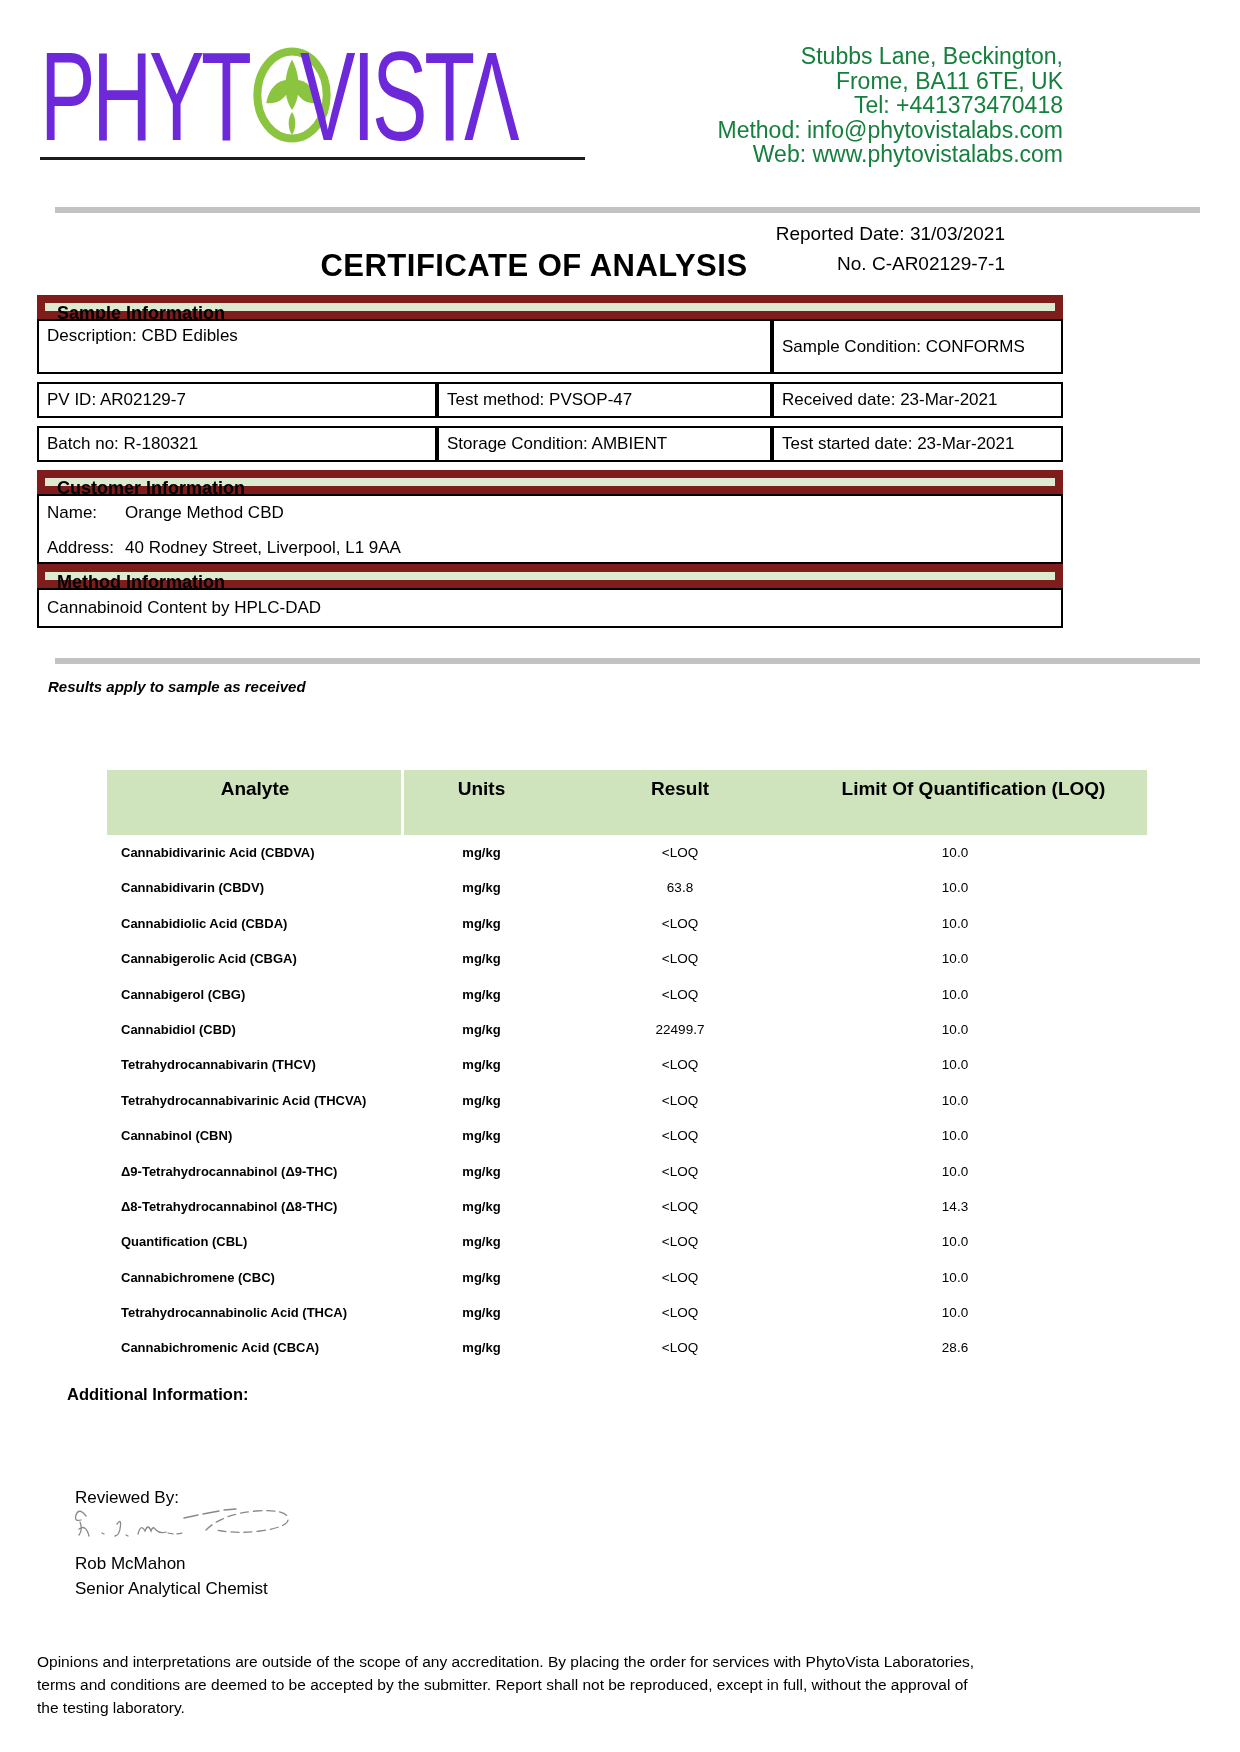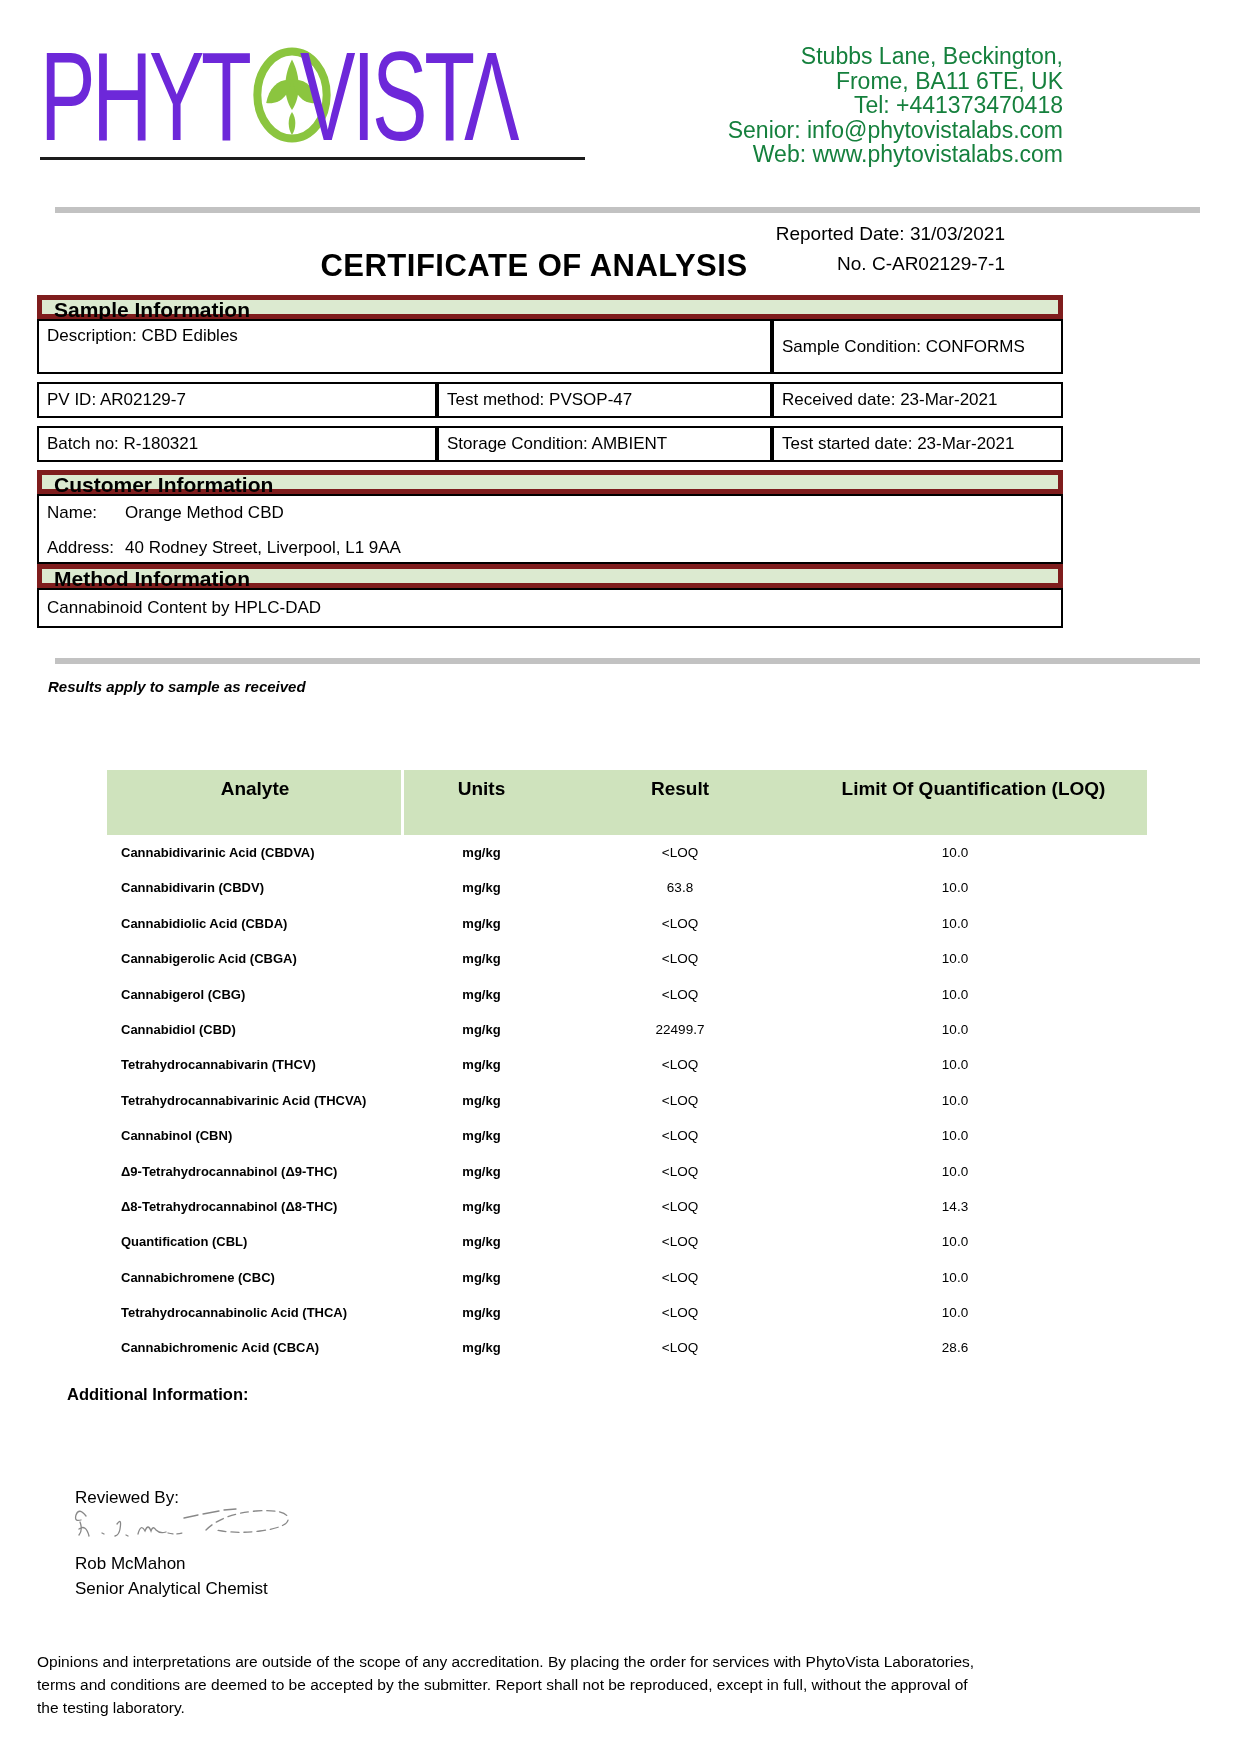--- a/index.html
+++ b/index.html
@@ -18,21 +18,21 @@
 
   
   .lab-address { top:44px; right:177px; text-align:right; font-size:23px; line-height:24.5px; color:#15803d; }
 
   
   .gray-rule { left:55px; width:1145px; height:6px; background:#c2c2c2; }
   .meta { top:219px; right:235px; text-align:right; font-size:19px; line-height:30px; }
   .coa-title { left:0; top:248px; width:1020px; text-align:center; font-size:31px; font-weight:bold; letter-spacing:.5px;margin-left:24px; }
 
   
-  .sec-bar { left:37px; width:1026px; height:24px; background:#dcead0; border:5px solid #7f1d1d; font-size:21px; font-weight:bold; padding:0 0 0 12px; line-height:20px; }
+  .sec-bar { left:37px; width:1026px; height:24px; background:#dcead0; border:8px solid #7f1d1d; font-size:18px; font-weight:bold; padding:0 0 0 12px; line-height:20px; }
   .cell { border:2px solid #000; background:#fff; font-size:17px; display:flex; align-items:center; padding:0 8px; }
   .cell.topalign { align-items:flex-start; padding-top:5px; }
   .kv { display:flex; font-size:17px; }
   .kv .k { min-width:78px; }
 
   
   .note { left:48px; top:678px; font-size:15px; font-weight:bold; font-style:italic; }
   .rt-head { left:107px; top:770px; width:1040px; height:65px; background:#cfe3bd; }
   .rt-head span { position:absolute; top:8px; text-align:center; font-size:19px; font-weight:bold; }
   .rt-div { position:absolute; left:294px; top:0; width:3px; height:100%; background:#fff; }
@@ -73,21 +73,21 @@
     </span>
     <span class="lt w2">VIST</span>
     <span class="lt w3">Λ</span>
   </div>
   <div class="abs logo-rule"></div>
 
   <div class="abs lab-address">
     <div>Stubbs Lane, Beckington,</div>
     <div>Frome, BA11 6TE, UK</div>
     <div>Tel: +441373470418</div>
-    <div>Senior: info@phytovistalabs.com</div>
+    <div>Method: info@phytovistalabs.com</div>
     <div>Web: www.phytovistalabs.com</div>
   </div>
 
   <div class="abs gray-rule" style="top:207px;"></div>
   <div class="abs meta">
     <div>Reported Date: 31/03/2021</div>
     <div>No. C-AR02129-7-1</div>
   </div>
   <div class="abs coa-title">CERTIFICATE OF ANALYSIS</div>
 

